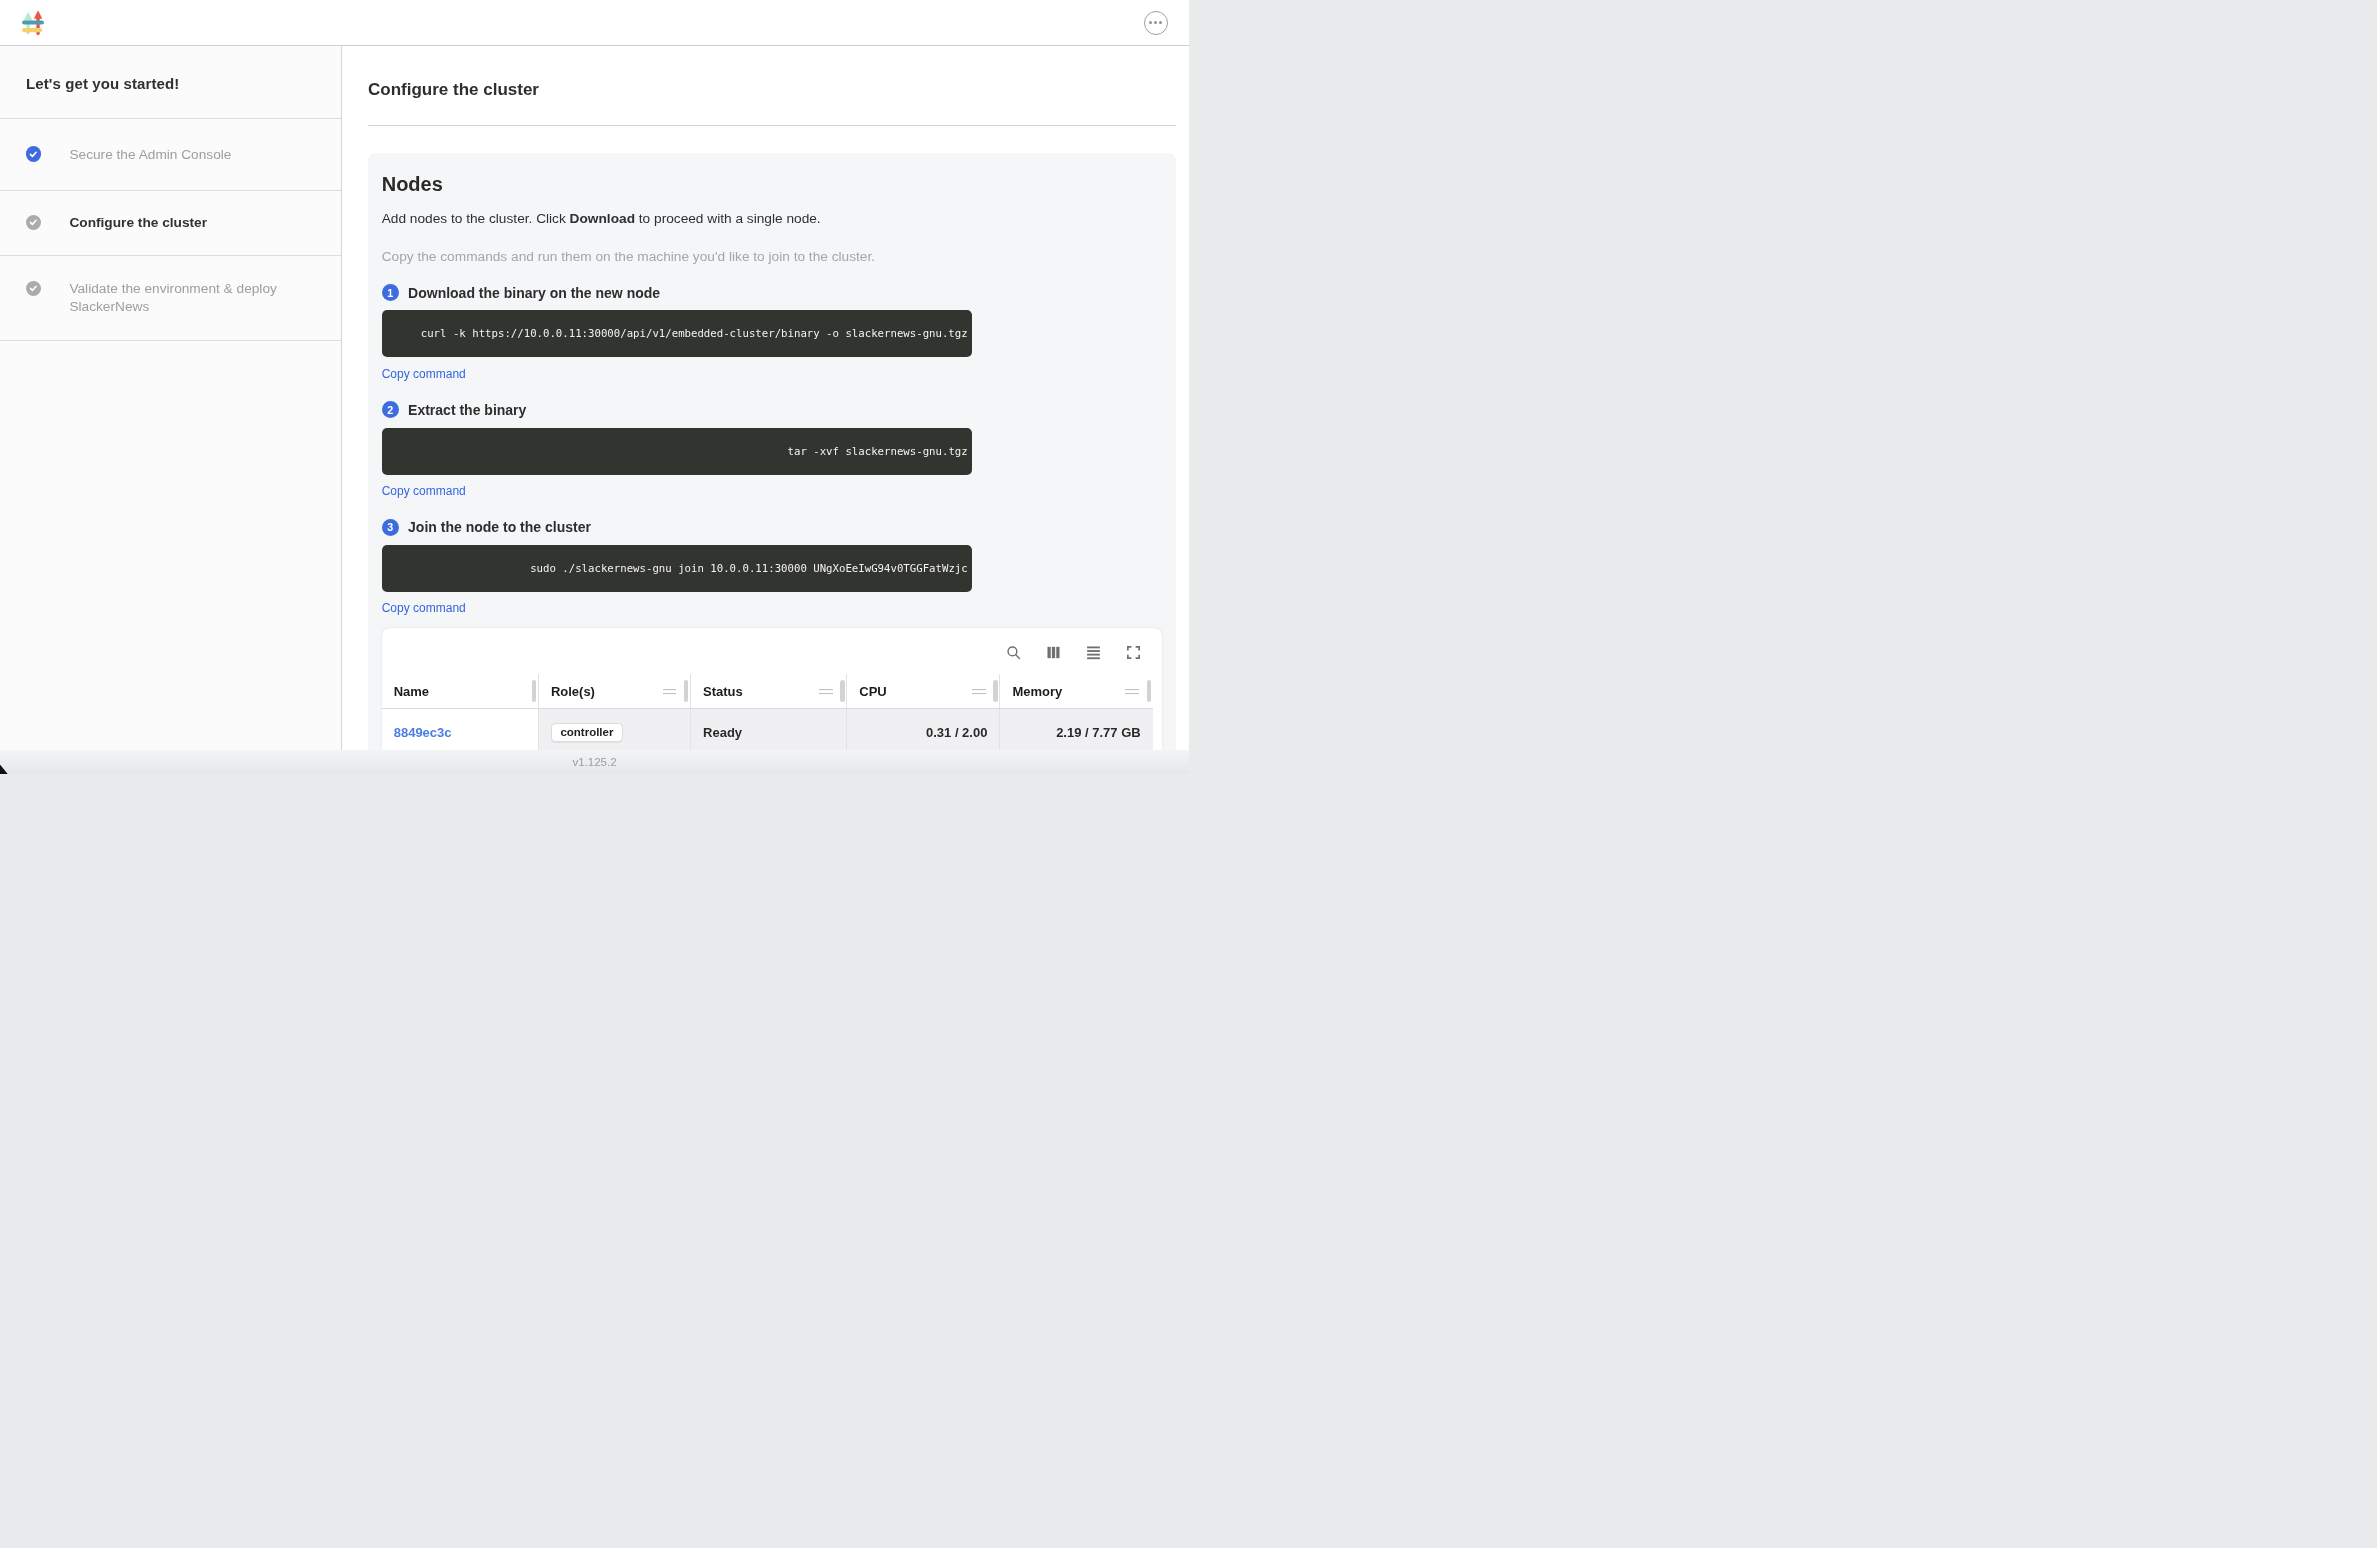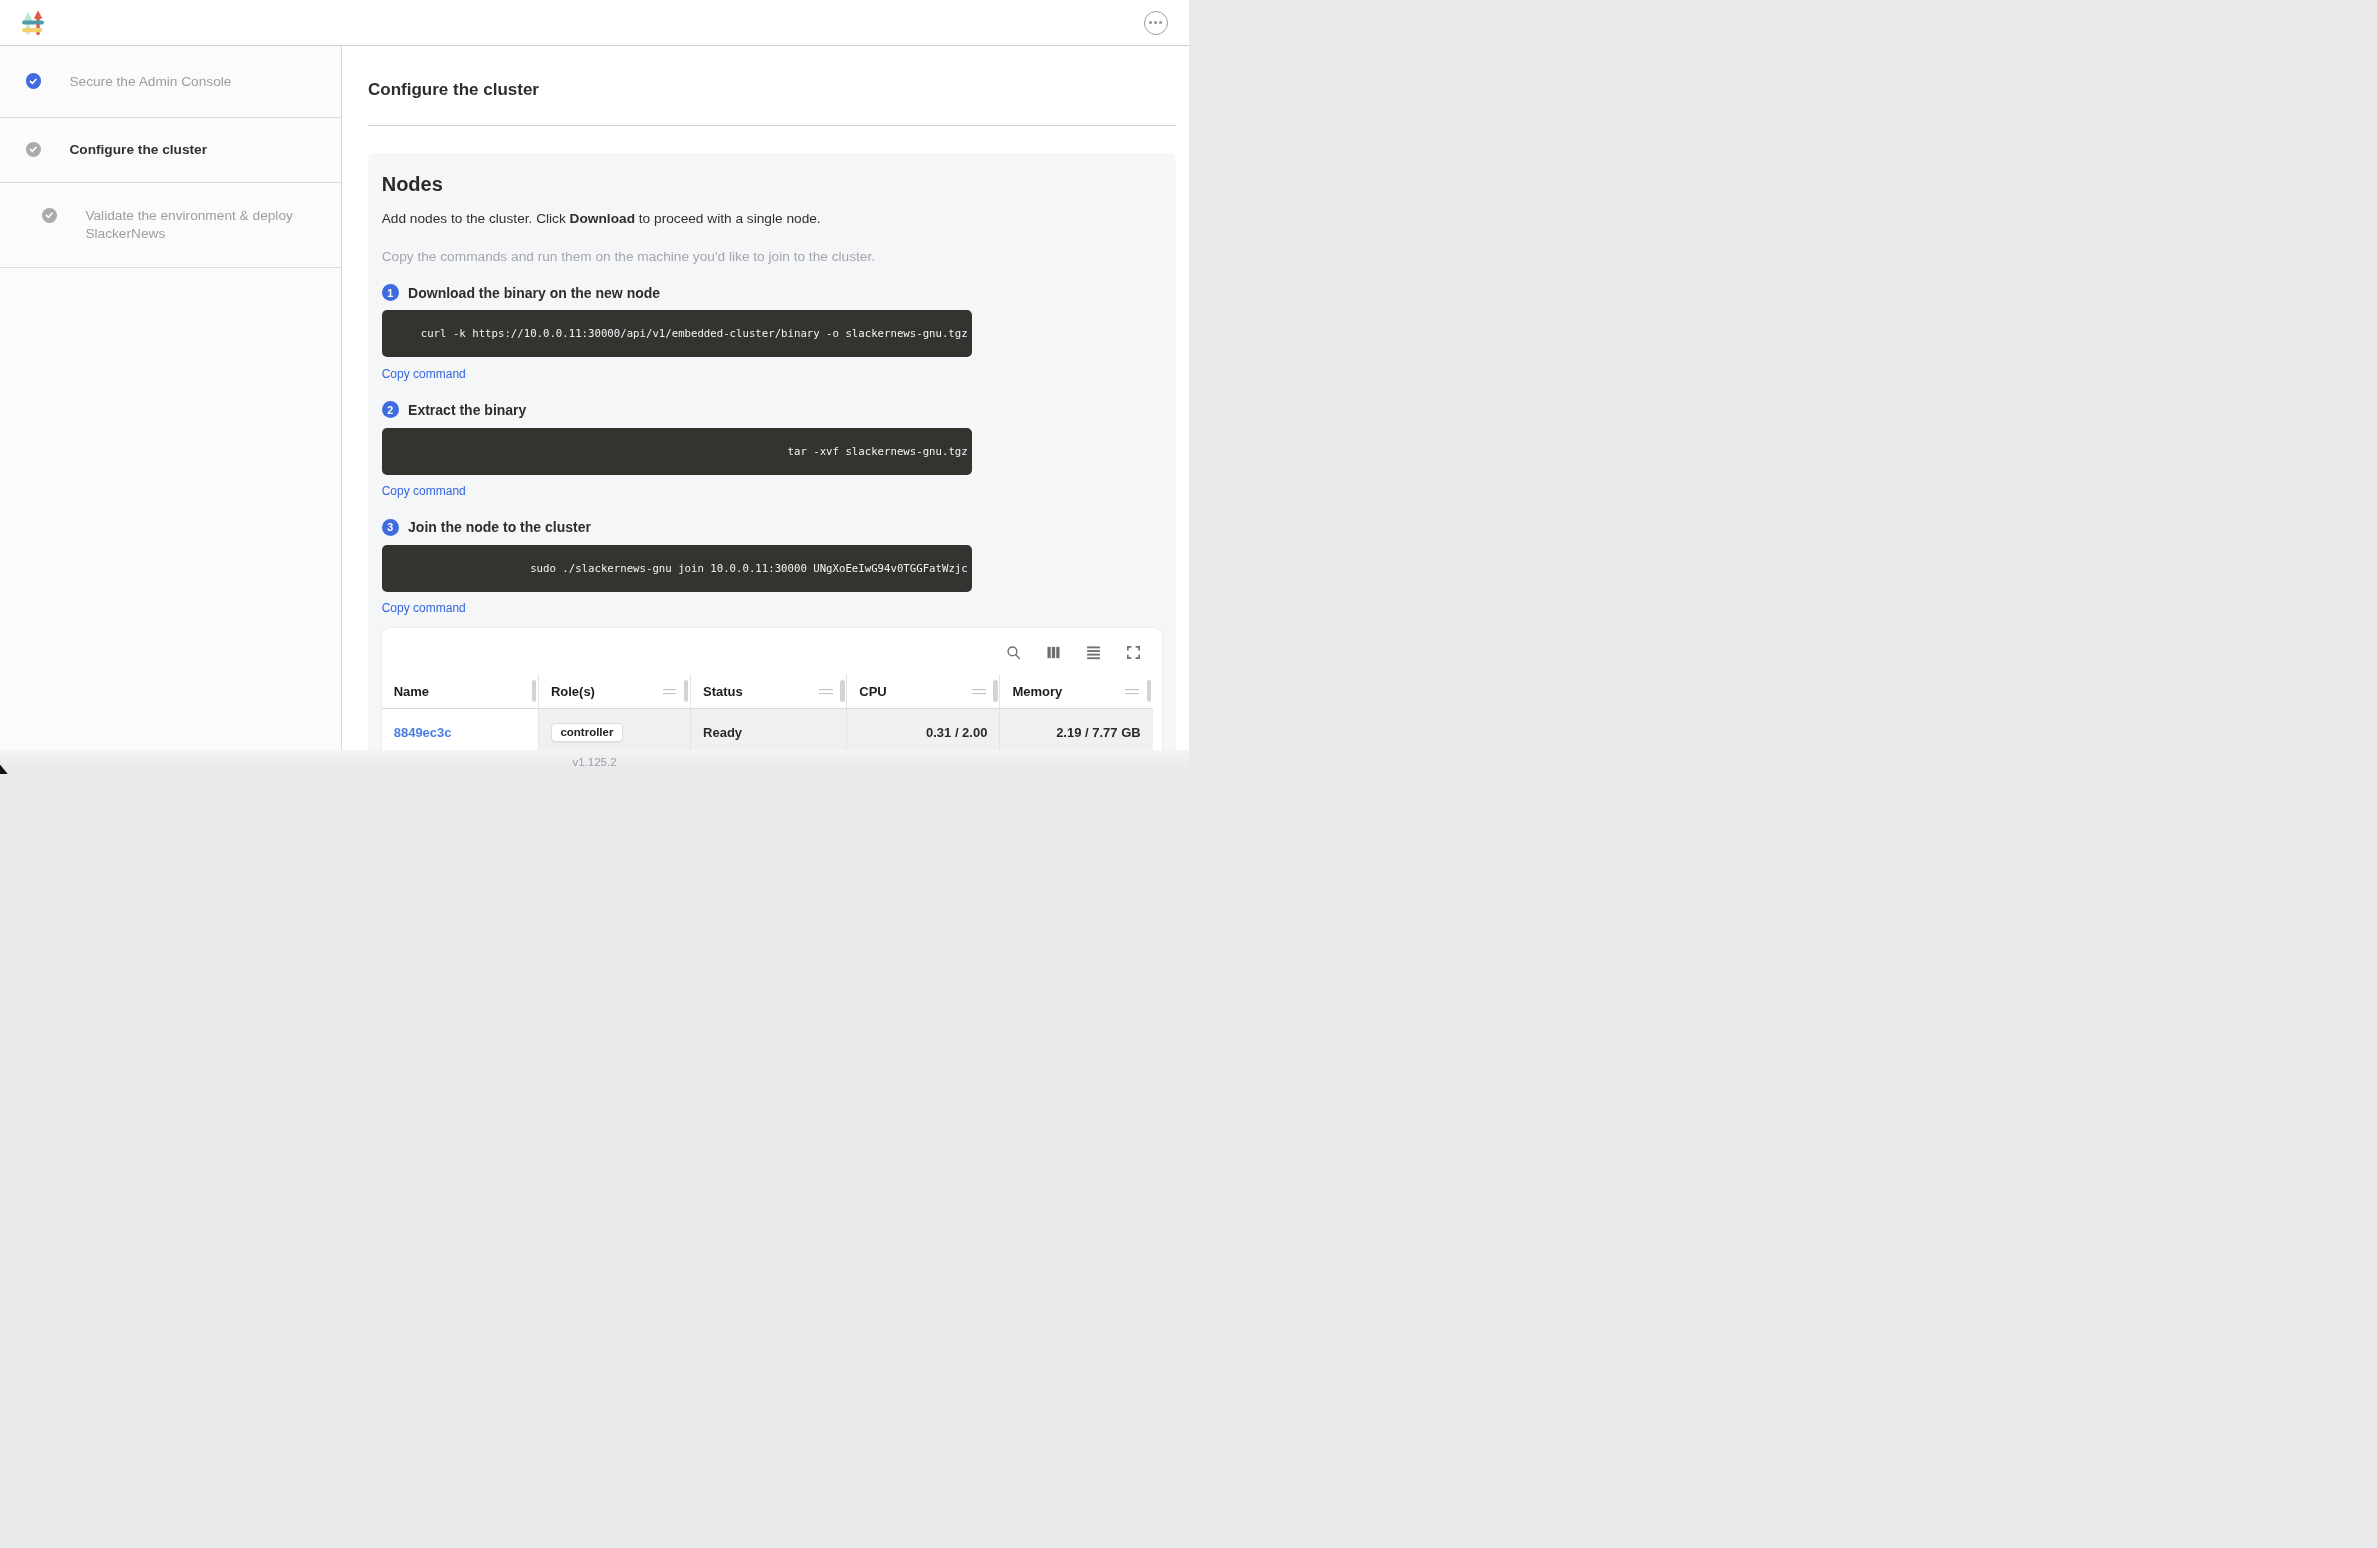--- a/index.html
+++ b/index.html
@@ -28,21 +28,21 @@
   .side-item .check { flex:0 0 auto; width:15.4px; height:15.4px; border-radius:50%;
                       display:flex; align-items:center; justify-content:center; margin-top:0.9px; }
   .side-item .check svg { width:8.5px; height:8.5px; }
   .check.done { background:#3e6be0; }
   .check.todo { background:#a9abae; }
   .side-item .lbl { font-size:13.7px; line-height:18px; color:#9b9ea2; }
   .side-item.active .lbl { color:#323232; font-weight:bold; }
   .si-1 { padding:26.5px 26px; }
   .si-2 { padding:23px 26px; }
   .si-3 { padding:25px 26px; }
-  .si-4 { padding:24px 42px; }
+  .si-4 { padding:24px 26px; }
 
   
   .main { flex:1; background:#fff; padding:34px 13px 0 26px; overflow:hidden; }
   .page-title { font-size:17px; font-weight:bold; color:#2e2e2e; }
   .title-rule { border:none; border-top:0.9px solid #cfd2d5; margin-top:25px; }
 
   .nodes-card { margin-top:26.5px; background:#f5f6f8; border-radius:6.8px; padding:20.5px 13.7px 22px; }
   .nodes-heading { font-size:20px; font-weight:bold; color:#2a2a2a; }
   .nodes-intro { margin-top:14.5px; font-size:13.7px; color:#2f2f2f; }
   .nodes-hint { margin-top:23px; font-size:13.7px; color:#a3a6aa; }
@@ -108,20 +108,21 @@
     <div class="more-btn">
       <i></i>
         <i></i>
         <i></i>
     </div>
   </div>
 
   <div class="body-row">
 
     <div class="sidebar">
+      <div class="sidebar-heading">Let's get you started!</div>
 
       <div class="side-item si-1">
         <span class="check done">
           <svg viewBox="0 0 12 12">
               <path d="M2 6.2 L4.8 9 L10 3.2" stroke="#fff" stroke-width="2.2" fill="none" stroke-linecap="round" stroke-linejoin="round"></path>
             </svg>
         </span>
         <span class="lbl">Secure the Admin Console</span>
       </div>
 

